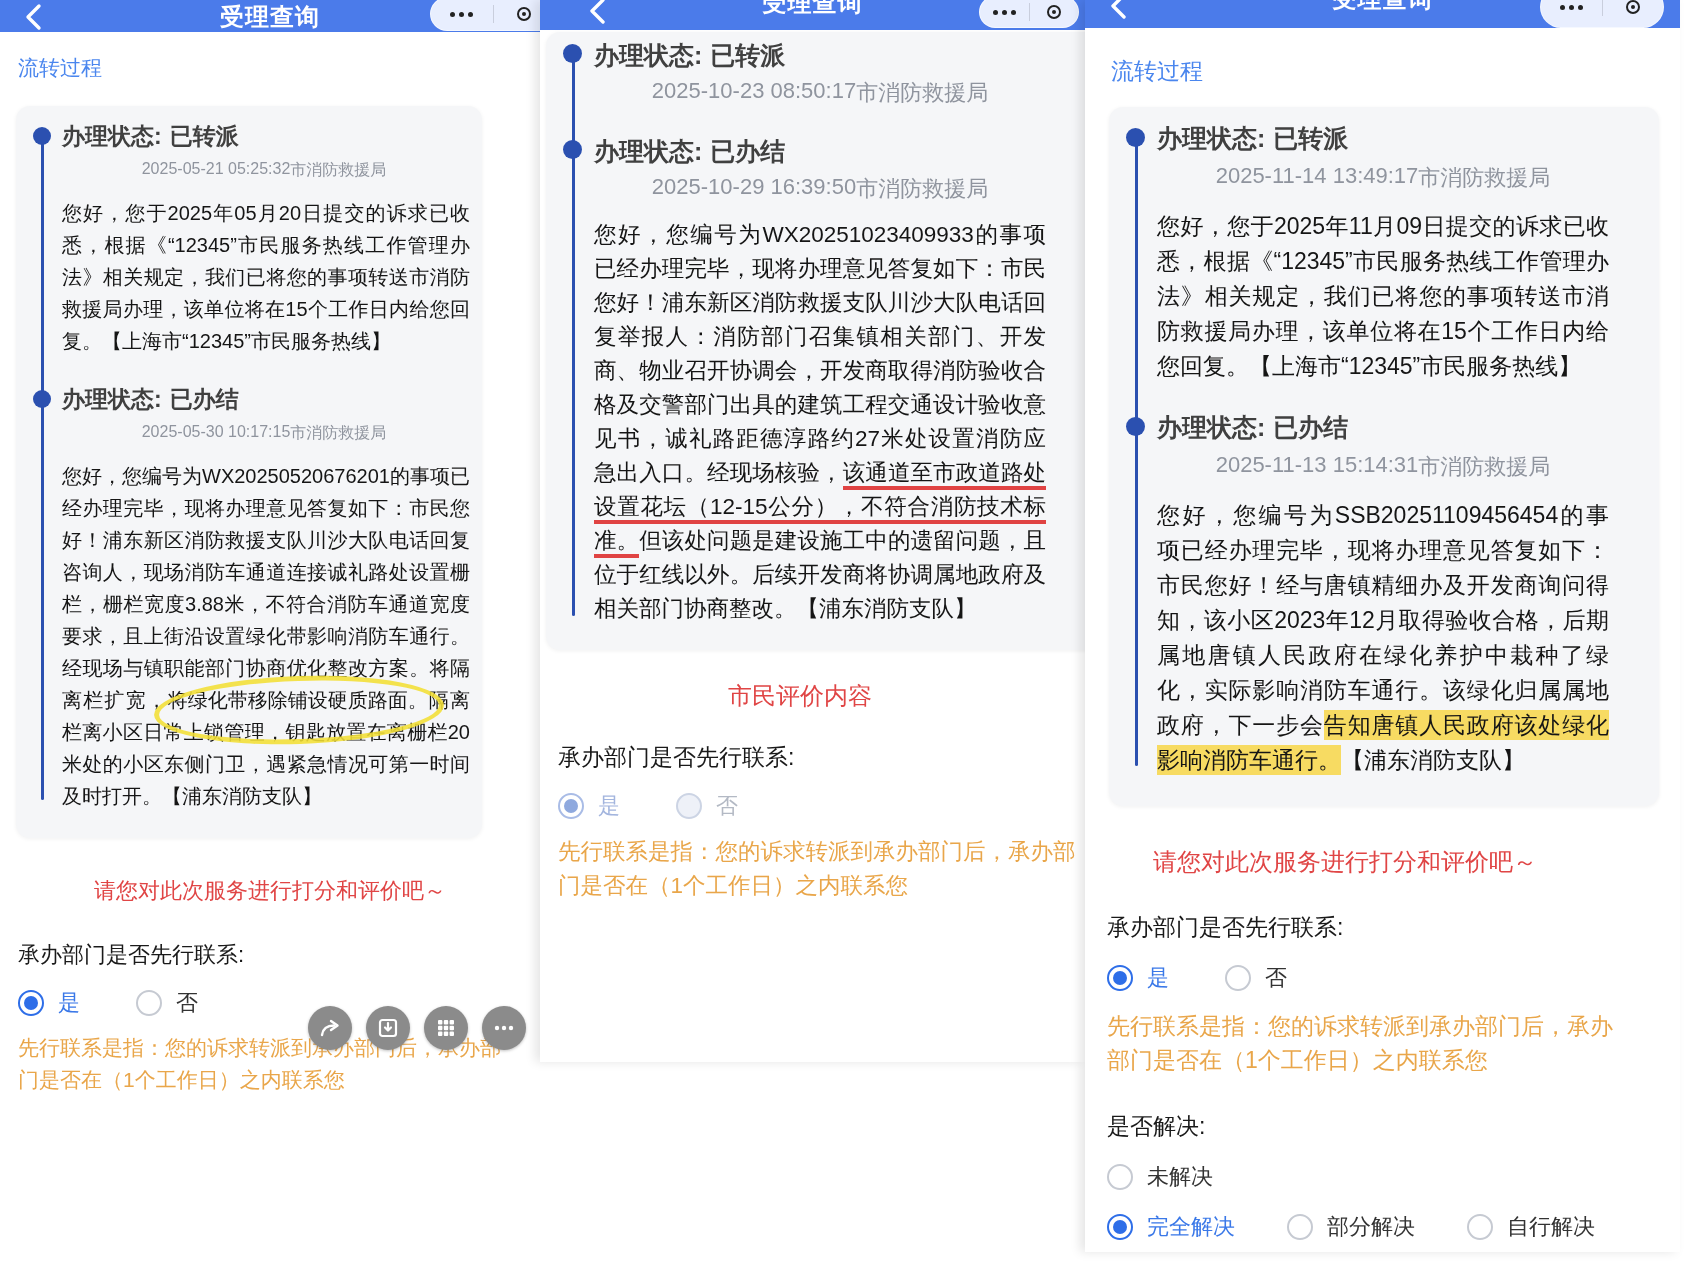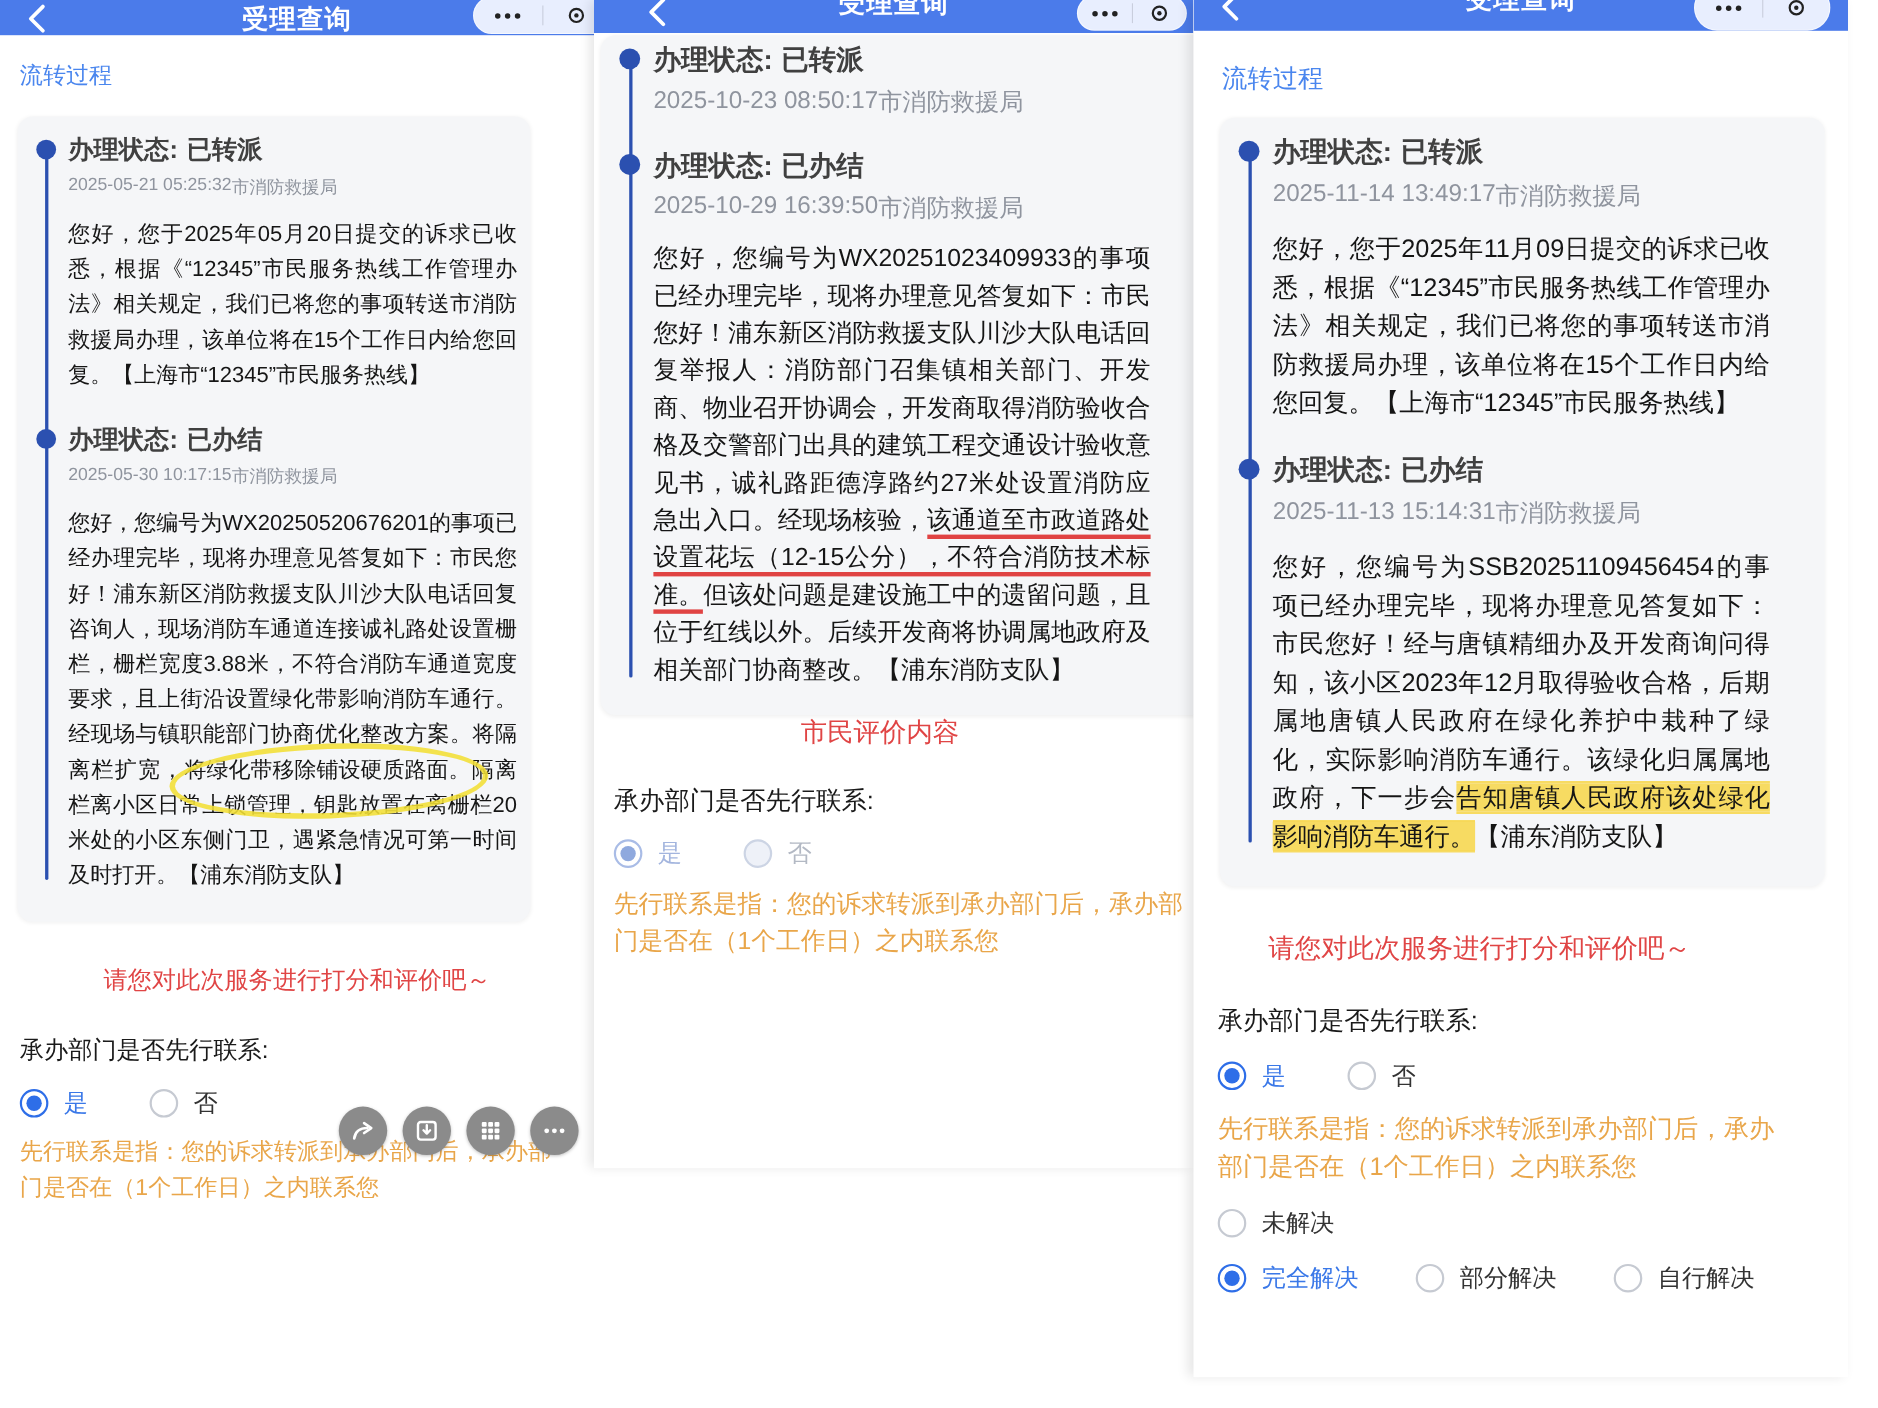--- a/index.html
+++ b/index.html
@@ -57,41 +57,41 @@
   .tl-item { position:relative; }
   .tl-item + .tl-item { margin-top:28px; }
   .dot { position:absolute; border-radius:50%; background:#2b50b0; }
   .p1 .dot { left:-29px; top:5px; width:18px; height:18px; }
   .p2 .dot { left:-31px; top:4px; width:19px; height:19px; }
   .p3 .dot { left:-31px; top:5px; width:19px; height:19px; }
   .status { color:#404040; font-weight:700; }
   .p1 .status { font-size:23px; line-height:28px; }
   .p2 .status, .p3 .status { font-size:25px; line-height:30px; }
   .status .sv { margin-left:8px; }
-  .meta { display:flex; justify-content:flex-start; color:#8f949e; }
+  .meta { display:flex; justify-content:center; color:#8f949e; }
   .p1 .meta { margin-top:10px; width:404px; font-size:16px; }
   .p2 .meta { margin-top:8px;  width:452px; font-size:22px; }
   .p3 .meta { margin-top:10px; width:452px; font-size:22px; }
   .body { color:#151515; text-align:justify; }
   .p1 .body { margin-top:16px; width:408px; font-size:20px;   line-height:32px; }
   .p2 .body { margin-top:14px; width:452px; font-size:22.5px; line-height:34px; }
   .p3 .body { margin-top:16px; width:452px; font-size:23px; line-height:35px; }
 
   
   .circled { position:relative; display:inline-block; }
   .circled::after { content:''; position:absolute; left:-14px; right:-16px; top:-8px; bottom:-28px;
     border:5px solid rgba(243,223,52,.88); border-radius:50%; transform:rotate(-2deg); pointer-events:none; }
   .u-red { border-bottom:4px solid #e04343; padding-bottom:1px; }
   .hl { background:rgba(248,213,60,.8); box-shadow:0 2px 0 rgba(248,213,60,.8), 0 -2px 0 rgba(248,213,60,.8); }
 
   
   .rating { color:#e04545; text-align:center; }
   .p1 .rating { margin-top:38px; font-size:22px; }
   .p3 .rating { margin-top:40px; font-size:24px; width:520px; }
-  .review-title { color:#e04545; text-align:center; font-size:24px; font-weight:500; width:520px; }
+  .review-title { color:#e04545; text-align:center; margin-top:30px; font-size:24px; font-weight:500; width:520px; }
   .q { color:#1a1a1a; font-weight:500; }
   .p1 .q { margin:34px 0 0 18px; font-size:22px; }
   .p2 .q { margin:30px 0 0 18px; font-size:23px; }
   .p3 .q { margin:34px 0 0 22px; font-size:23px; }
   .radios { display:flex; align-items:center; }
   .p1 .radios { margin:18px 0 0 18px; }
   .p2 .radios { margin:18px 0 0 18px; }
   .p3 .radios { margin:20px 0 0 22px; }
   .radio { display:inline-block; width:26px; height:26px; border:2px solid #c6cad2; border-radius:50%;
     background:#fff; position:relative; flex:none; }
@@ -326,20 +326,21 @@
     <div class="rating">请您对此次服务进行打分和评价吧～</div>
     <div class="q">承办部门是否先行联系:</div>
     <div class="radios">
       <span class="radio sel"></span>
       <span class="rlabel blue">是</span>
       <span class="radio"></span>
       <span class="rlabel">否</span>
     </div>
     <div class="note">先行联系是指：您的诉求转派到承办部门后，承办部门是否在（1个工作日）之内联系您</div>
 
+    <div class="q">是否解决:</div>
     <div class="radios row2">
       <span class="radio"></span>
       <span class="rlabel">未解决</span>
     </div>
     <div class="radios">
       <span class="radio sel"></span>
       <span class="rlabel blue gap2">完全解决</span>
       <span class="radio"></span>
       <span class="rlabel gap2">部分解决</span>
       <span class="radio"></span>

